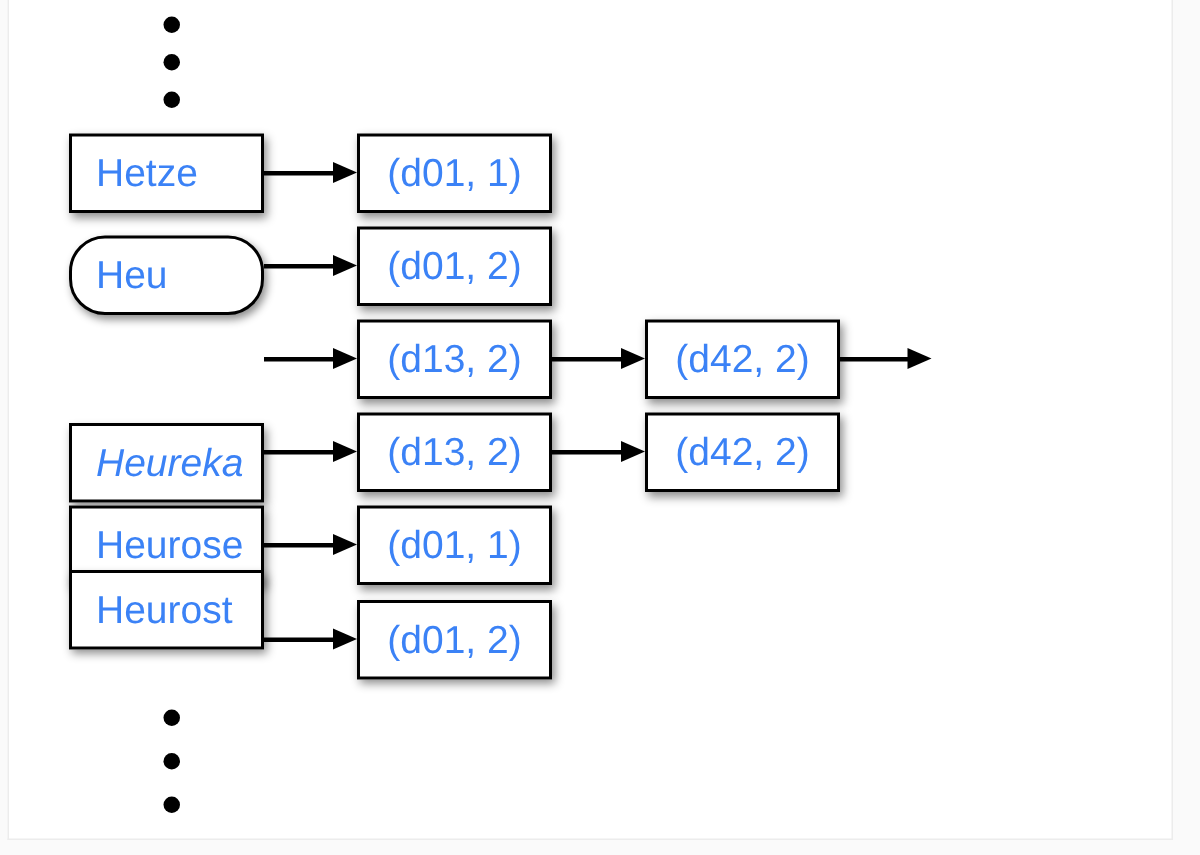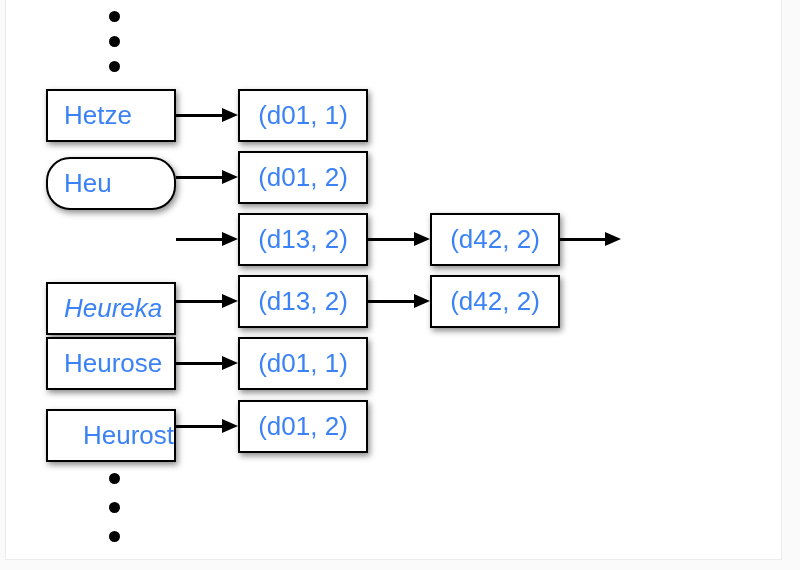--- a/index.html
+++ b/index.html
@@ -100,21 +100,21 @@
         <span>(d42, 2)</span>
       </div>
       <div class="box term" style="left: 40px; top: 337px;">
         <span>Heurose</span>
       </div>
       <div class="aline" style="left: 170px; top: 362.25px; width: 48px;"></div>
       <div class="ahead" style="left: 216px; top: 356px;"></div>
       <div class="box posting" style="left: 232px; top: 337px;">
         <span>(d01, 1)</span>
       </div>
-      <div class="box term" style="left: 40px; top: 409px; justify-content: flex-end;">
+      <div class="box term" style="left: 40px; top: 380px;">
         <span>Heurost</span>
       </div>
       <div class="aline" style="left: 170px; top: 425.25px; width: 48px;"></div>
       <div class="ahead" style="left: 216px; top: 419px;"></div>
       <div class="box posting" style="left: 232px; top: 400px;">
         <span>(d01, 2)</span>
       </div>
     </div>
 </div>
 

